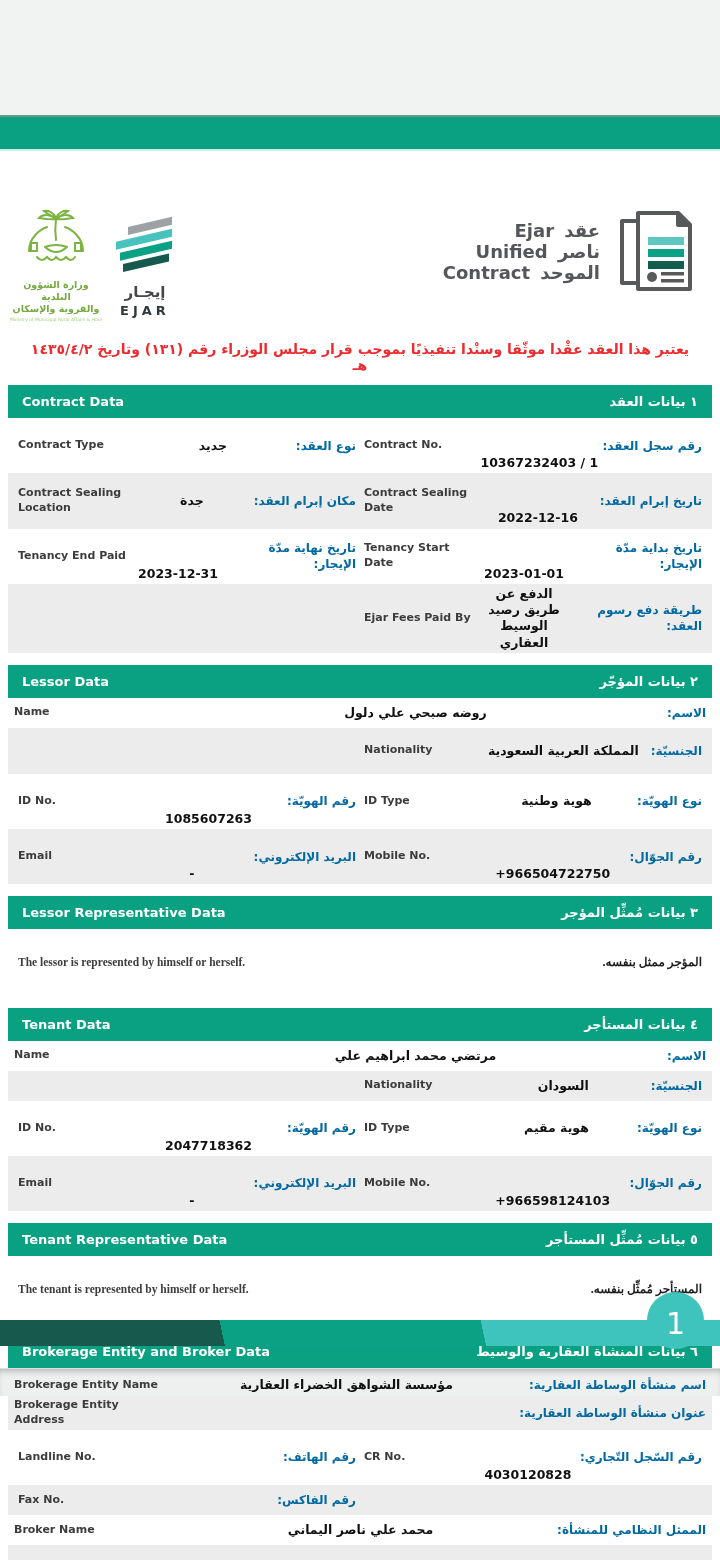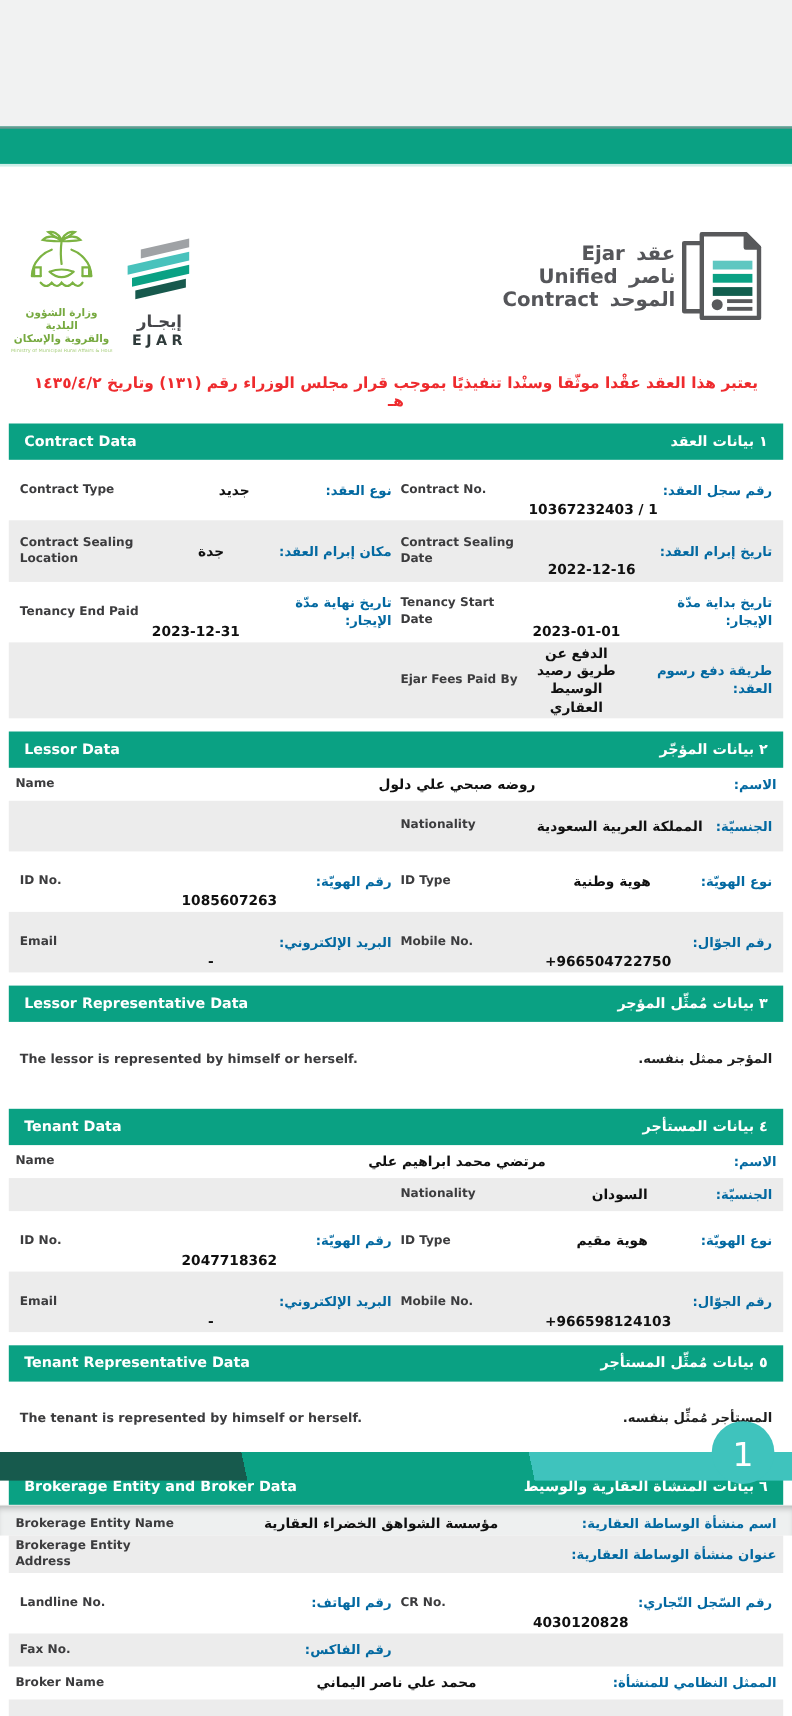--- a/index.html
+++ b/index.html
@@ -22,21 +22,21 @@
   .ejar { width:86px; text-align:center; padding-top:6px; }
   .ejar-stripes { transform:skewY(-13deg); margin:10px 12px 16px 12px; }
   .ejar-stripes .st { height:8px; margin-bottom:4px; }
   .st1 { background:#9fa2a5; width:44px; margin-left:14px; }
   .st2 { background:#48c2bc; width:56px; margin-left:2px; }
   .st3 { background:#0aa184; width:52px; margin-left:6px; }
   .st4 { background:#17594d; width:46px; margin-left:9px; }
   .ejar-ar { font-size:15px; font-weight:bold; color:#45464a; }
   .ejar-en { font-size:13px; font-weight:bold; color:#2f3b3b; letter-spacing:4px; margin-top:2px; }
 
-  .title-block { display:flex; align-items:center; }
+  .title-block { display:flex; align-items:center; gap:14px; }
   .title-lines { text-align:right; }
   .title-line { font-size:18px; font-weight:bold; color:#55565a; line-height:21px; }
   .title-line .t-ar { margin-left:4px; }
 
   
   .disclaimer { text-align:center; color:#ee2b2e; font-weight:bold; font-size:14px;
                 direction:rtl; margin-top:22px; padding:0 22px; }
 
   
   .section { margin-top:12px; }
@@ -53,21 +53,21 @@
   .val.rtl { direction:rtl; }
   .val.ltr { direction:ltr;margin-top:35px; }
   .ar { flex:0 0 auto; max-width:130px; font-size:12px; font-weight:bold; color:#0369a1;
         direction:rtl; text-align:right; line-height:1.35; }
   .row.full .en { flex:0 0 150px; width:150px; }
   .row.full .ar { max-width:210px; }
   .h46 { min-height:46px; } .h48 { min-height:48px; } .h50 { min-height:50px; }
   .h33 { min-height:33px; } .h34 { min-height:34px; } .h32 { min-height:32px; }
   .h35 { min-height:35px; }
 
-  .rep-body { display:flex; justify-content:space-between; align-items:center; margin:0 8px; padding:24px 10px; min-height:52px; }
+  .rep-body { display:flex; justify-content:space-between; align-items:center; margin:0 8px; padding:24px 10px; min-height:52px;font-family:Liberation Serif, serif; }
   .rep-en { width:320px; font-size:11.5px; font-weight:bold; color:#3c3c3e; line-height:1.6; }
   .rep-ar { font-size:12px; font-weight:bold; color:#1e1e1e; direction:rtl; text-align:right; }
 
   
   .footer-band { position:absolute; left:0; bottom:22px; width:720px; height:26px;
     background:linear-gradient(78deg,#175a4d 0%,#175a4d 31%,#0ba184 31%,#0ba184 67%,#3fc3bd 67%,#3fc3bd 100%); }
   .page-bubble { position:absolute; right:16px; top:-28px; width:57px; height:57px;
     border-radius:50%; background:#3fc3bd; color:#ffffff; font-size:30px;
     display:flex; align-items:center; justify-content:center; padding-top:6px; }
 

